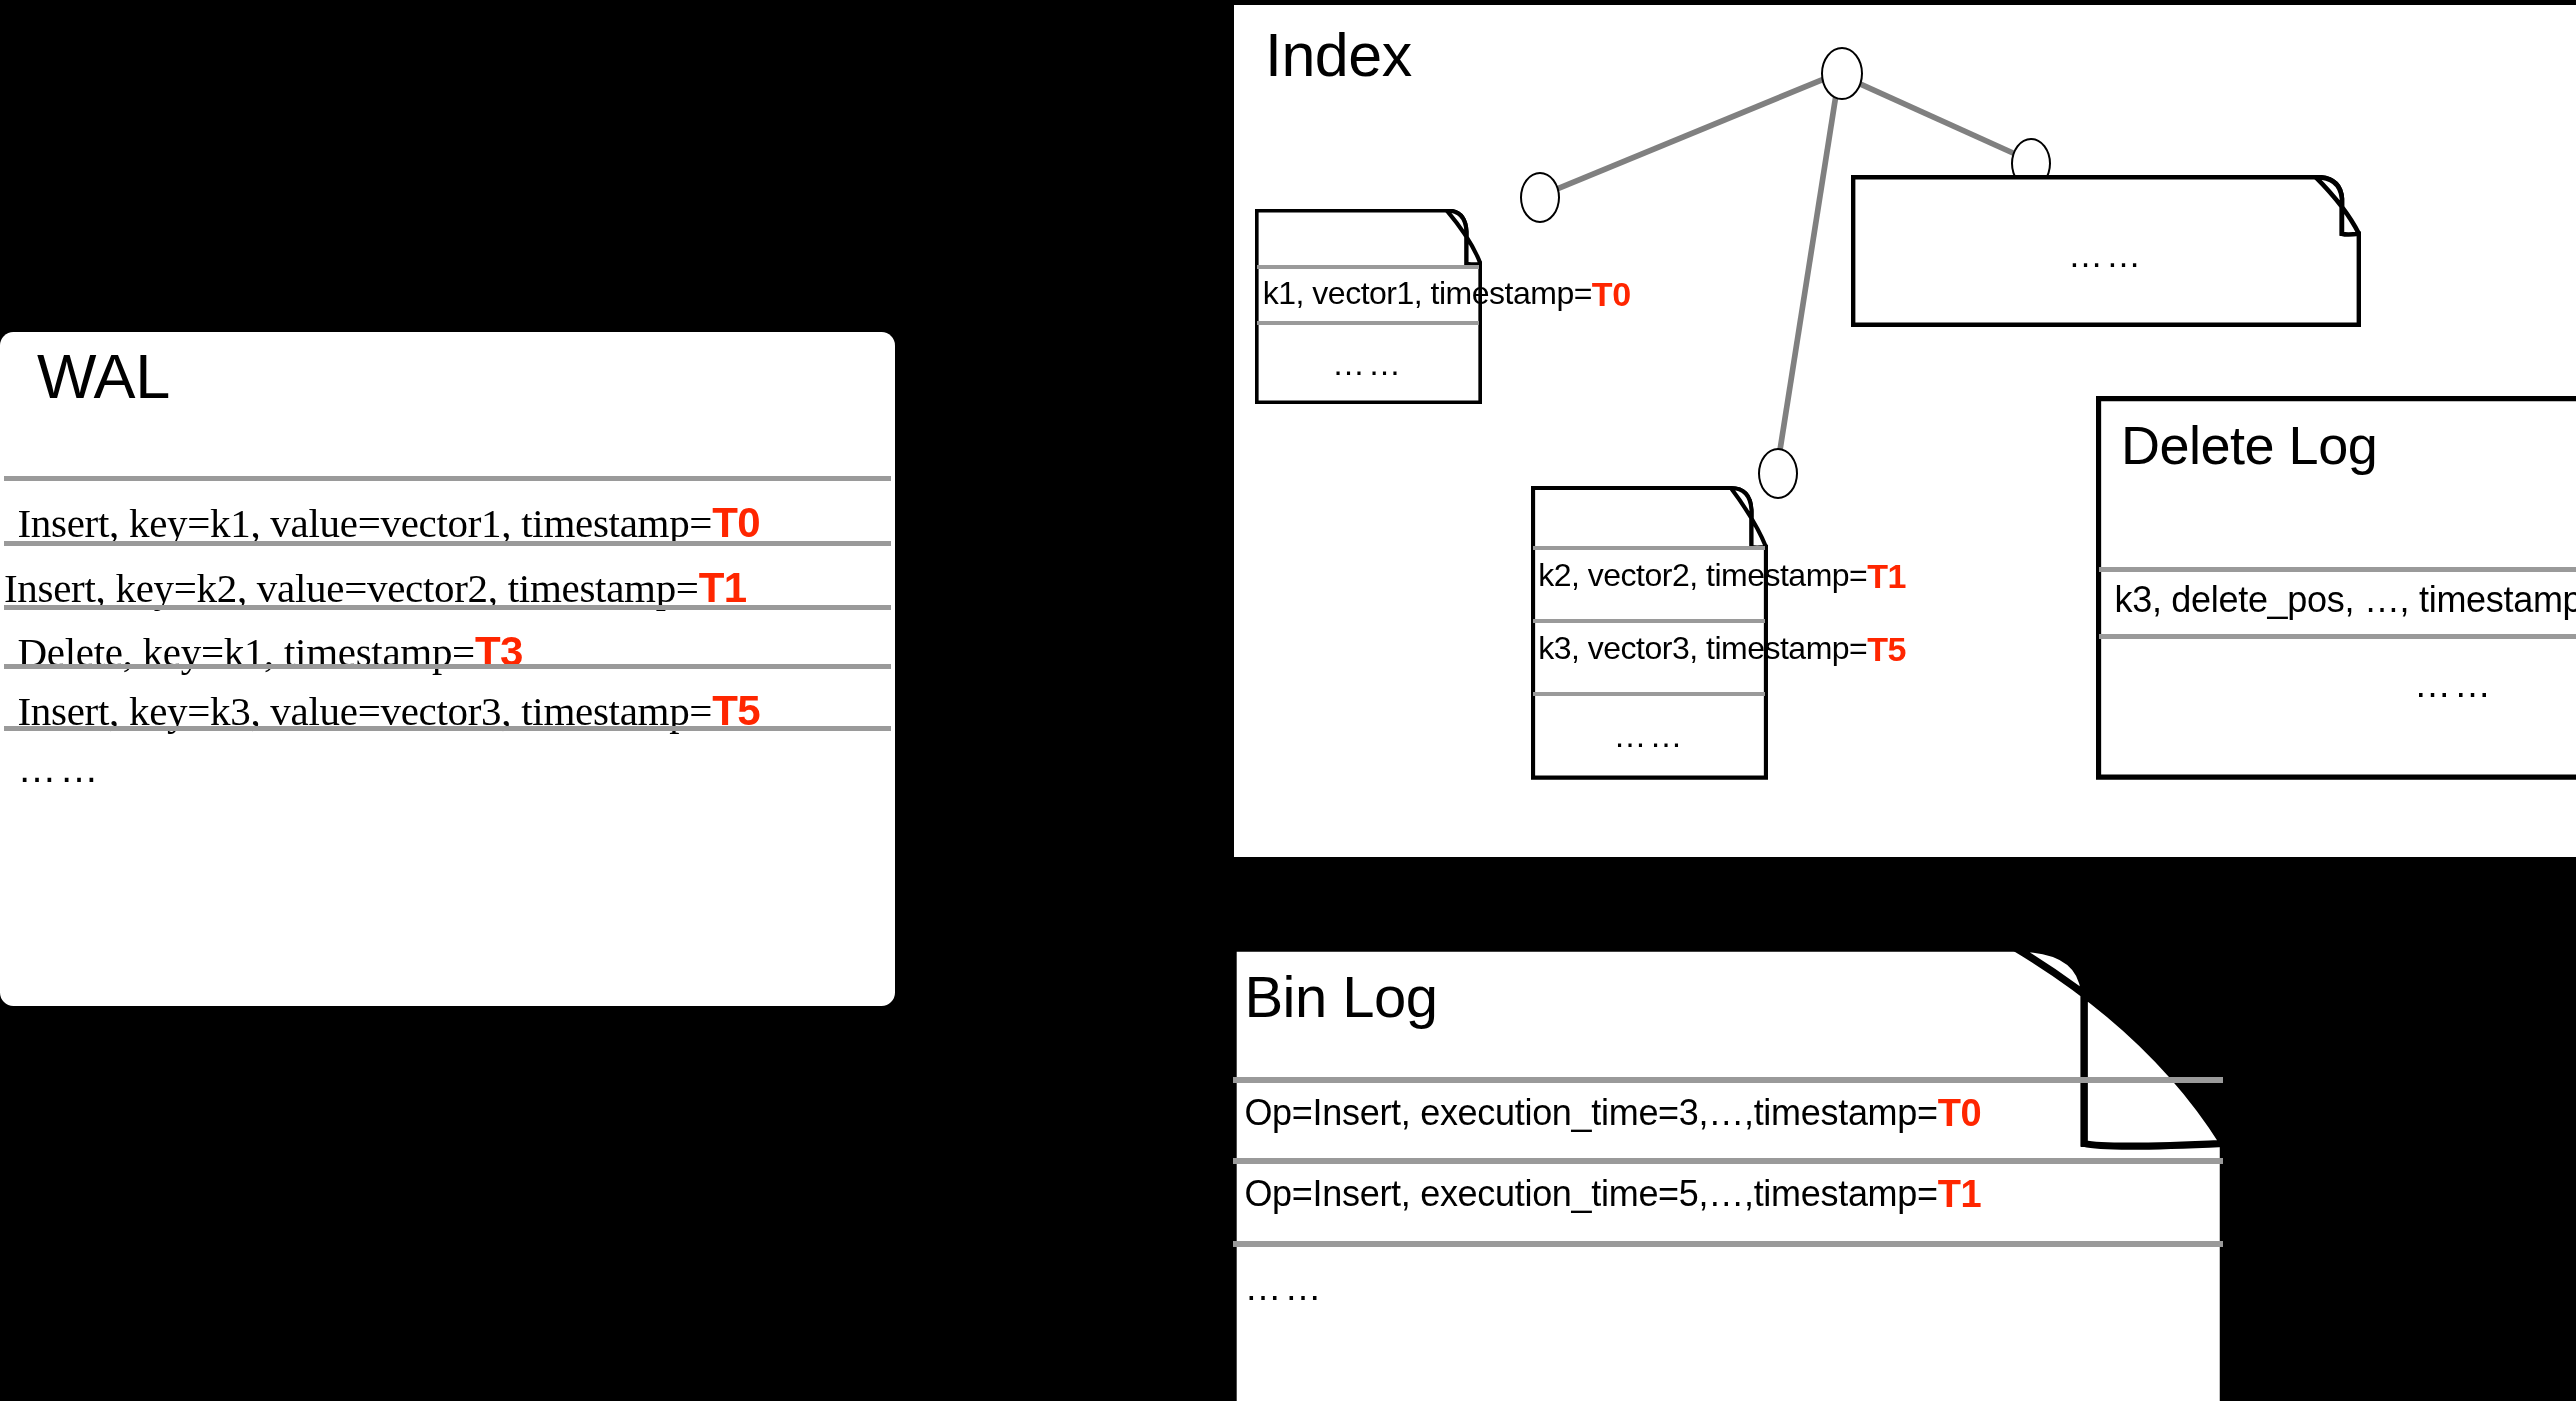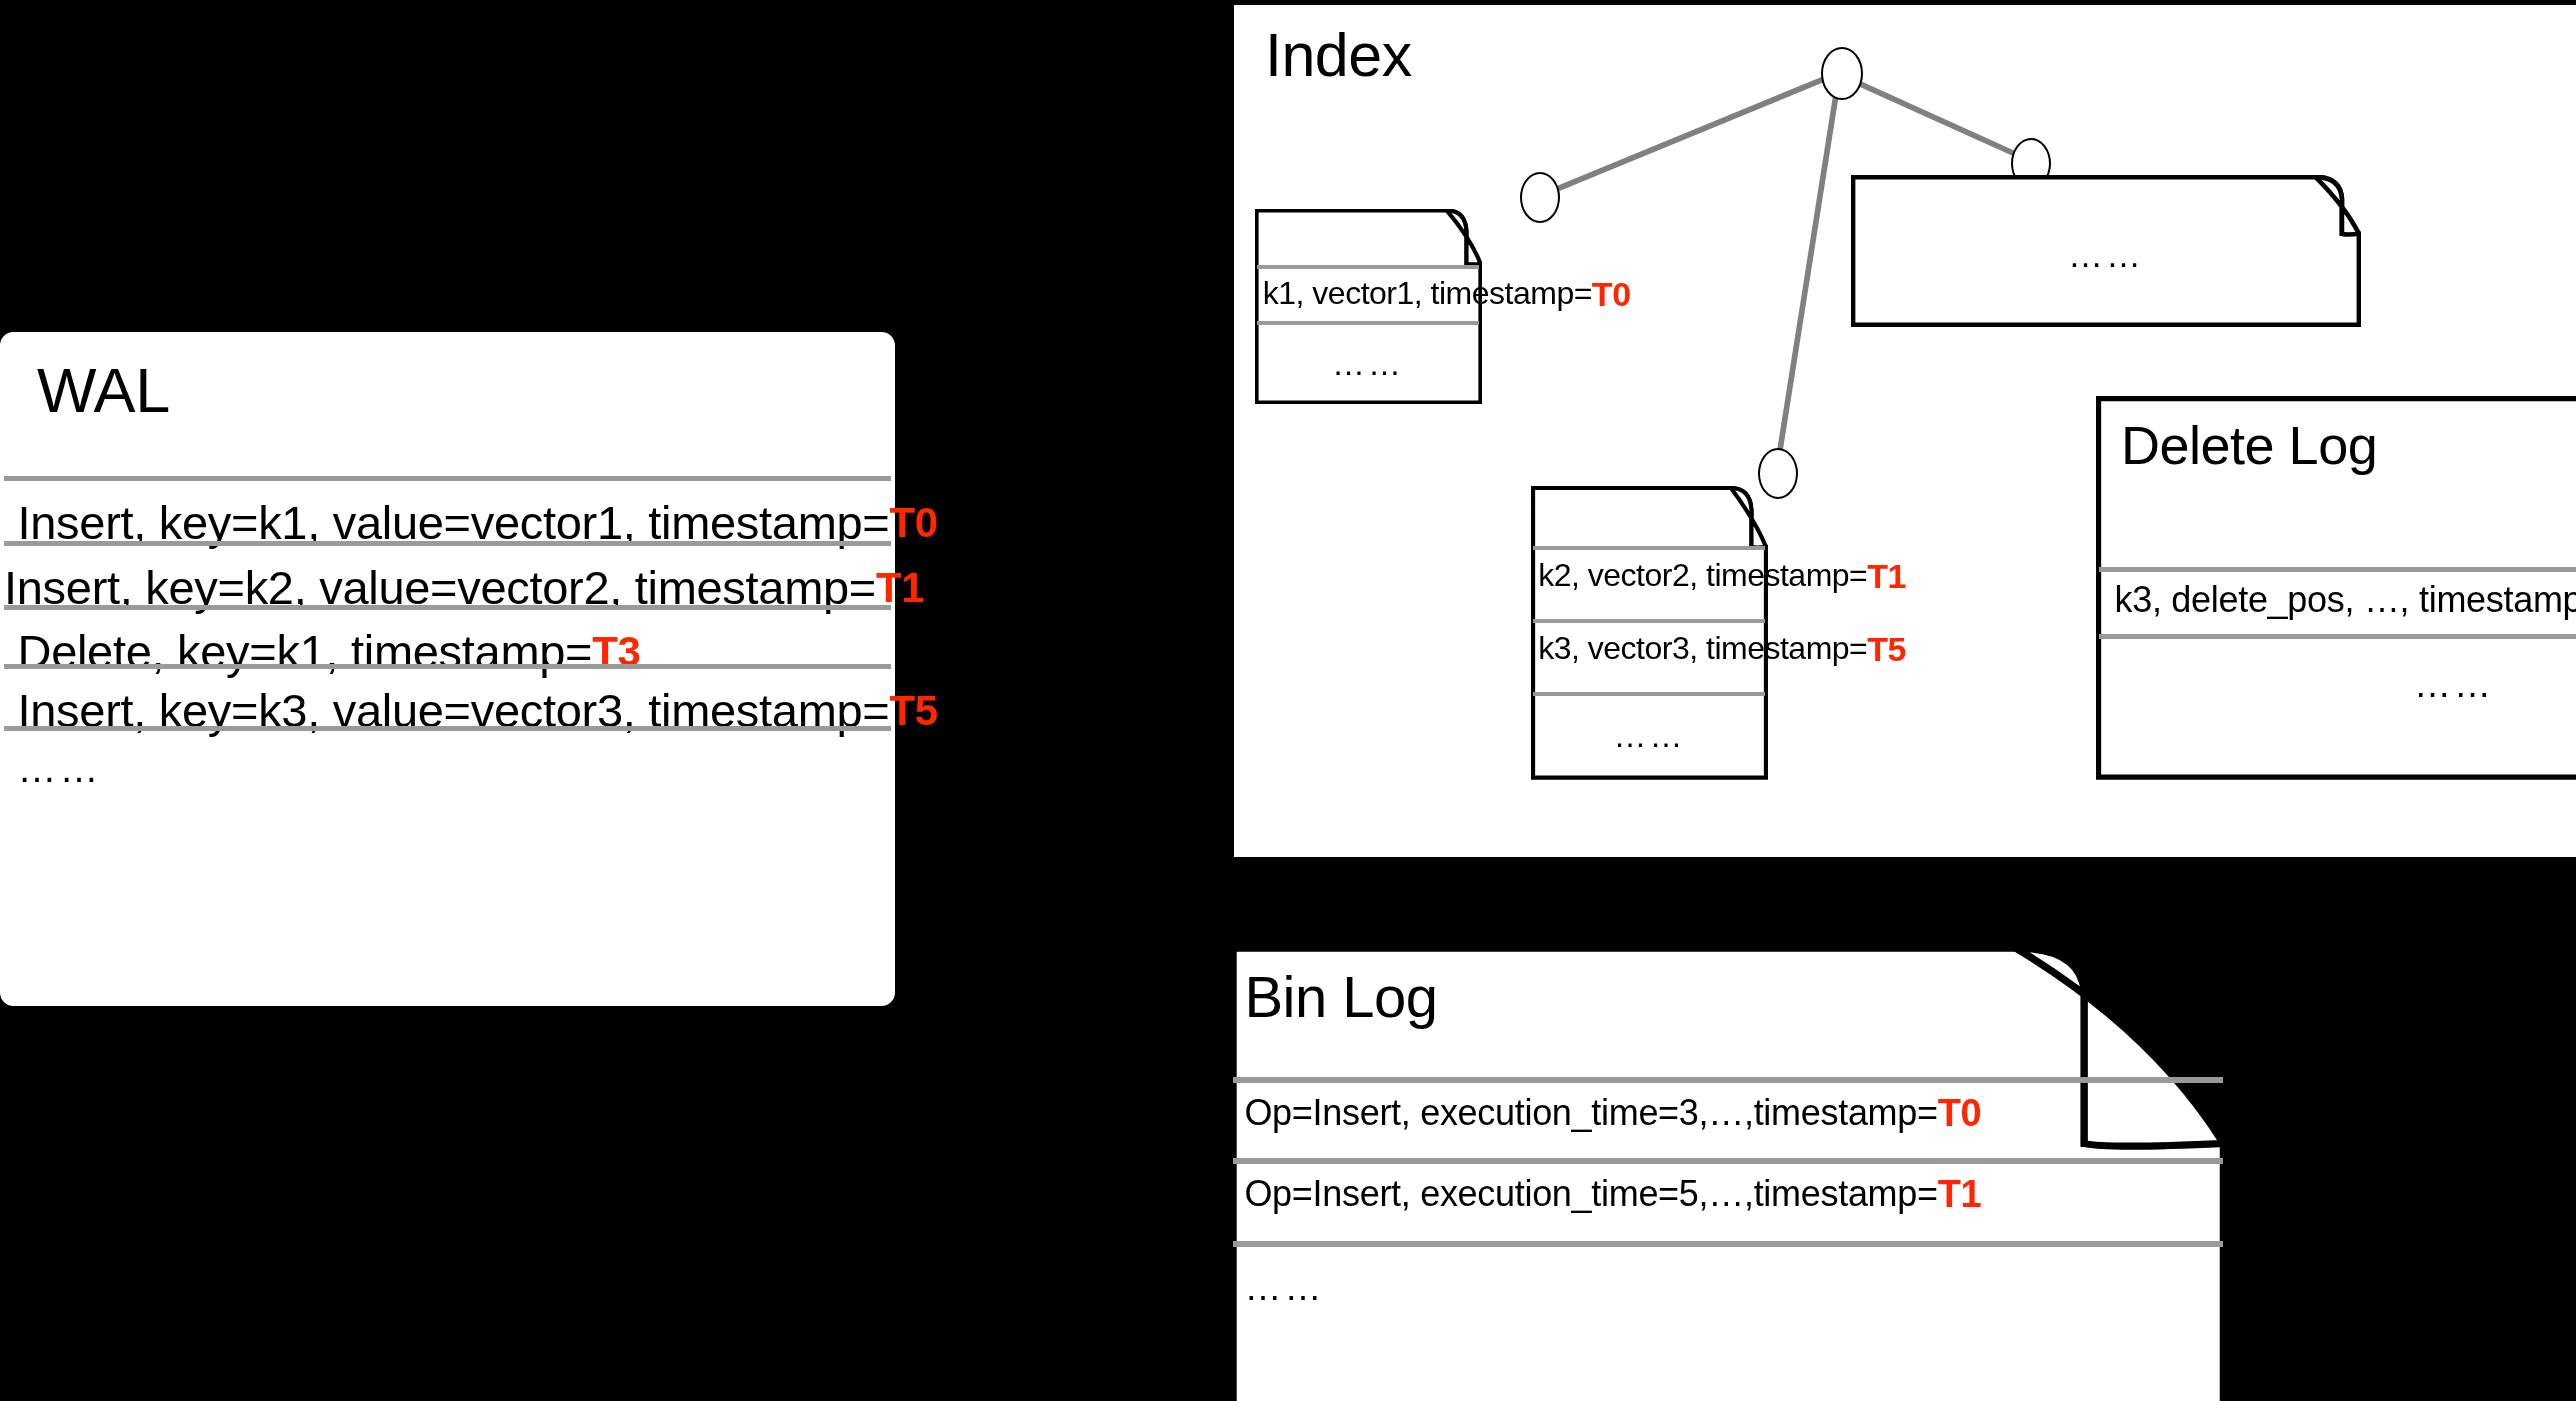--- a/index.html
+++ b/index.html
@@ -3,25 +3,25 @@
 <meta charset="utf-8">
 <style>
   html,body{margin:0;padding:0;background:#000;}
   body{width:2817px;height:1402px;position:relative;overflow:hidden;
        font-family:"Liberation Sans","DejaVu Sans",sans-serif;color:#000;}
   .panel{position:absolute;background:#fff;box-sizing:border-box;}
   .wal-panel{left:0;top:332px;width:895px;height:674px;border-radius:13.4px;}
   .index-panel{left:1234px;top:5.2px;width:1579px;height:852px;}
   .title{position:absolute;font-weight:normal;letter-spacing:-0.5px;
          font-stretch:condensed;line-height:1;white-space:nowrap;}
-  .wal-title{left:37px;top:27px;font-size:63px;}
+  .wal-title{left:37px;top:13px;font-size:63px;}
   .index-title{left:31px;top:19.6px;font-size:61px;}
   .hrule{position:absolute;background:#9a9a9a;}
   .row{position:absolute;white-space:nowrap;display:flex;align-items:center;}
-  .row .txt{font-size:47px;letter-spacing:-0.3px;}
+  .row .txt{font-size:41px;letter-spacing:-0.3px;font-family:Liberation Serif, serif;}
   .row .ts{font-size:42px;font-weight:bold;color:#FF2600;letter-spacing:-0.5px;}
   .dots{position:absolute;font-size:39px;letter-spacing:3.1px;line-height:1;white-space:nowrap;}
   .docbox{position:absolute;box-sizing:border-box;}
   .docbox .sheet{position:absolute;inset:0;}
   .docbox .content{position:absolute;inset:0;}
   .ellipse{position:absolute;border:2.1px solid #000;border-radius:50%;background:#fff;}
   svg.lines{position:absolute;left:0;top:0;overflow:visible;}
   .boxrow{position:absolute;white-space:nowrap;display:flex;}
   .boxrow .txt{font-size:32px;letter-spacing:-0.5px;}
   .boxrow .ts{font-size:34px;font-weight:bold;color:#FF2600;letter-spacing:-0.5px;}

